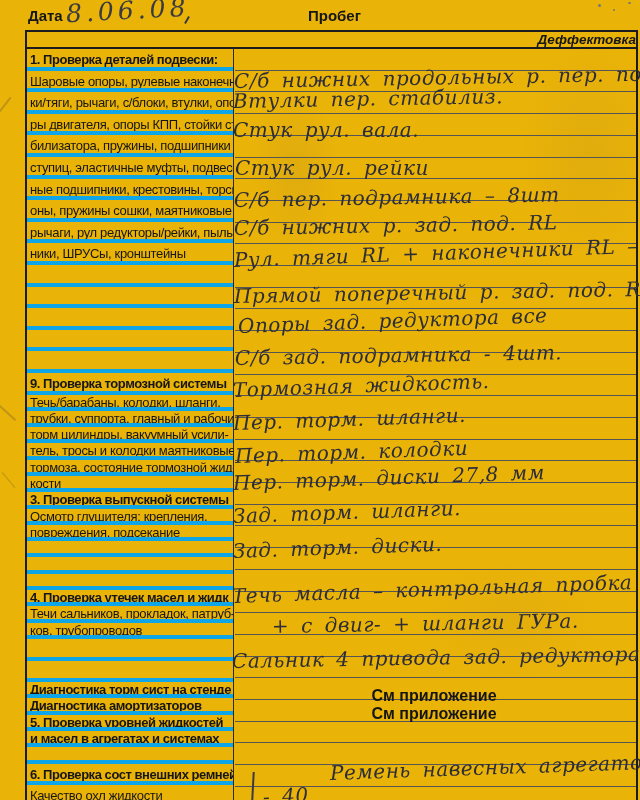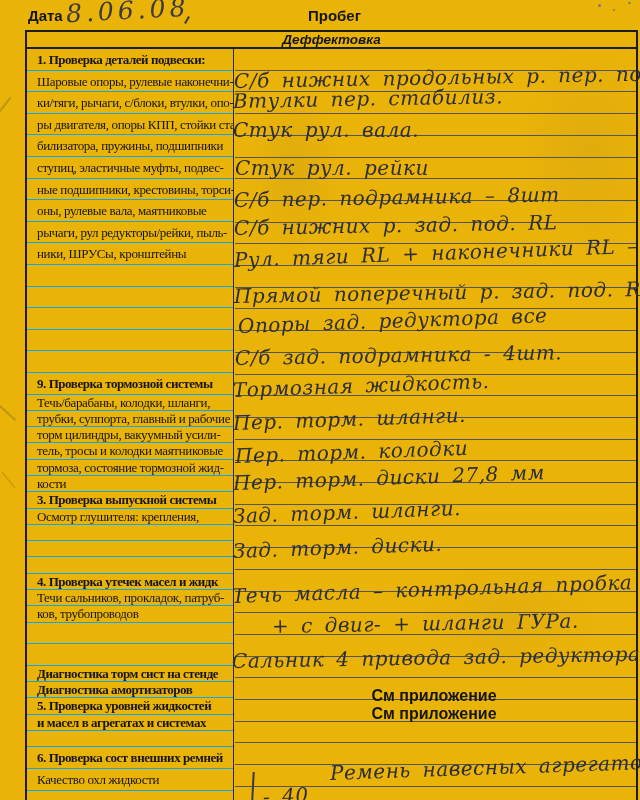--- a/index.html
+++ b/index.html
@@ -19,25 +19,25 @@
   .topbar{position:absolute;left:0;top:0;width:100%;height:30px;}
   .lbl{position:absolute;font-weight:bold;font-size:15px;}
   .date-lbl{left:28px;top:7px;}
   .mil-lbl{left:308px;top:7px;}
   .date-hw{position:absolute;left:66px;top:-4px;font:italic 25px "DejaVu Serif",serif;color:#3a3a42;letter-spacing:4px;transform:rotate(-3deg);}
   
   .table{position:absolute;left:25px;top:30px;width:609px;height:768px;border:2px solid #1c1c1c;border-right-width:2px;}
   .thead{display:flex;height:15px;border-bottom:2px solid #1c1c1c;}
   .th{font-style:italic;font-weight:bold;font-size:13.5px;line-height:15px;text-align:center;overflow:hidden;}
   .th1{width:206px;border-right:2px solid #1c1c1c;}
-  .th2{flex:1;}
+  .th2{flex:1;text-align:right;}
   .tbody{position:relative;width:100%;height:calc(100% - 17px);}
   .lcol{position:absolute;left:0;top:0;width:206px;height:100%;border-right:1.5px solid #2a2a2a;}
   .lrow{box-sizing:border-box;height:21.6px;line-height:21.4px;font-size:13px;letter-spacing:-.35px;
-        padding-left:10px;border-bottom:1px solid #0ea5e9;white-space:nowrap;overflow:hidden;font-family:Liberation Serif, serif;}
+        padding-left:3px;border-bottom:4px solid #0ea5e9;white-space:nowrap;overflow:hidden;}
   .lrow.sm{height:16.3px;line-height:16px;}
   .lrow.bold{font-weight:bold;letter-spacing:-.45px;}
   .rcol{position:absolute;left:207.5px;top:0;right:0;height:100%;
         background:repeating-linear-gradient(to bottom,rgba(0,0,0,0) 0px,rgba(0,0,0,0) 20.7px,#555 20.7px,#555 21.7px);}
   
   .overlay{position:absolute;left:0;top:0;width:640px;height:800px;pointer-events:none;}
   .hw{position:absolute;font:italic 20px "DejaVu Serif",serif;color:#2d2d36;
       letter-spacing:.5px;word-spacing:5px;white-space:nowrap;transform-origin:left center;}
   .note{position:absolute;left:234px;width:400px;text-align:center;font-weight:bold;font-size:16px;color:#151515;}
   .penstroke{position:absolute;background:#3a3a42;}
@@ -73,37 +73,38 @@
       <div class="rcol"></div>
       <div class="lcol">
 
       <div class="lrow bold">1. Проверка деталей подвески:</div>
           <div class="lrow">Шаровые опоры, рулевые наконечни-</div>
           <div class="lrow">ки/тяги, рычаги, с/блоки, втулки, опо-</div>
           <div class="lrow">ры двигателя, опоры КПП, стойки ста-</div>
           <div class="lrow">билизатора, пружины, подшипники</div>
           <div class="lrow">ступиц, эластичные муфты, подвес-</div>
           <div class="lrow">ные подшипники, крестовины, торси-</div>
-          <div class="lrow">оны, рулевые вала, маятниковые</div>
+          <div class="lrow">оны, пружины сошки, маятниковые</div>
           <div class="lrow">рычаги, рул редукторы/рейки, пыль-</div>
           <div class="lrow">ники, ШРУСы, кронштейны</div>
           <div class="lrow"></div>
           <div class="lrow"></div>
           <div class="lrow"></div>
           <div class="lrow"></div>
           <div class="lrow"></div>
           <div class="lrow bold">9. Проверка тормозной системы</div>
           <div class="lrow sm">Течь/барабаны, колодки, шланги,</div>
           <div class="lrow sm">трубки, суппорта, главный и рабочие</div>
           <div class="lrow sm">торм цилиндры, вакуумный усили-</div>
           <div class="lrow sm">тель, тросы и колодки маятниковые</div>
           <div class="lrow sm">тормоза, состояние тормозной жид-</div>
           <div class="lrow sm">кости</div>
           <div class="lrow bold sm">3. Проверка выпускной системы</div>
           <div class="lrow sm">Осмотр глушителя: крепления,</div>
+          <div class="lrow sm">повреждения, подсекание</div>
           <div class="lrow sm"></div>
           <div class="lrow sm"></div>
           <div class="lrow sm"></div>
           <div class="lrow bold sm">4. Проверка утечек масел и жидк</div>
           <div class="lrow sm">Течи сальников, прокладок, патруб-</div>
           <div class="lrow sm">ков, трубопроводов</div>
           <div class="lrow"></div>
           <div class="lrow"></div>
           <div class="lrow bold sm">Диагностика торм сист на стенде</div>
           <div class="lrow bold sm">Диагностика амортизаторов</div>

